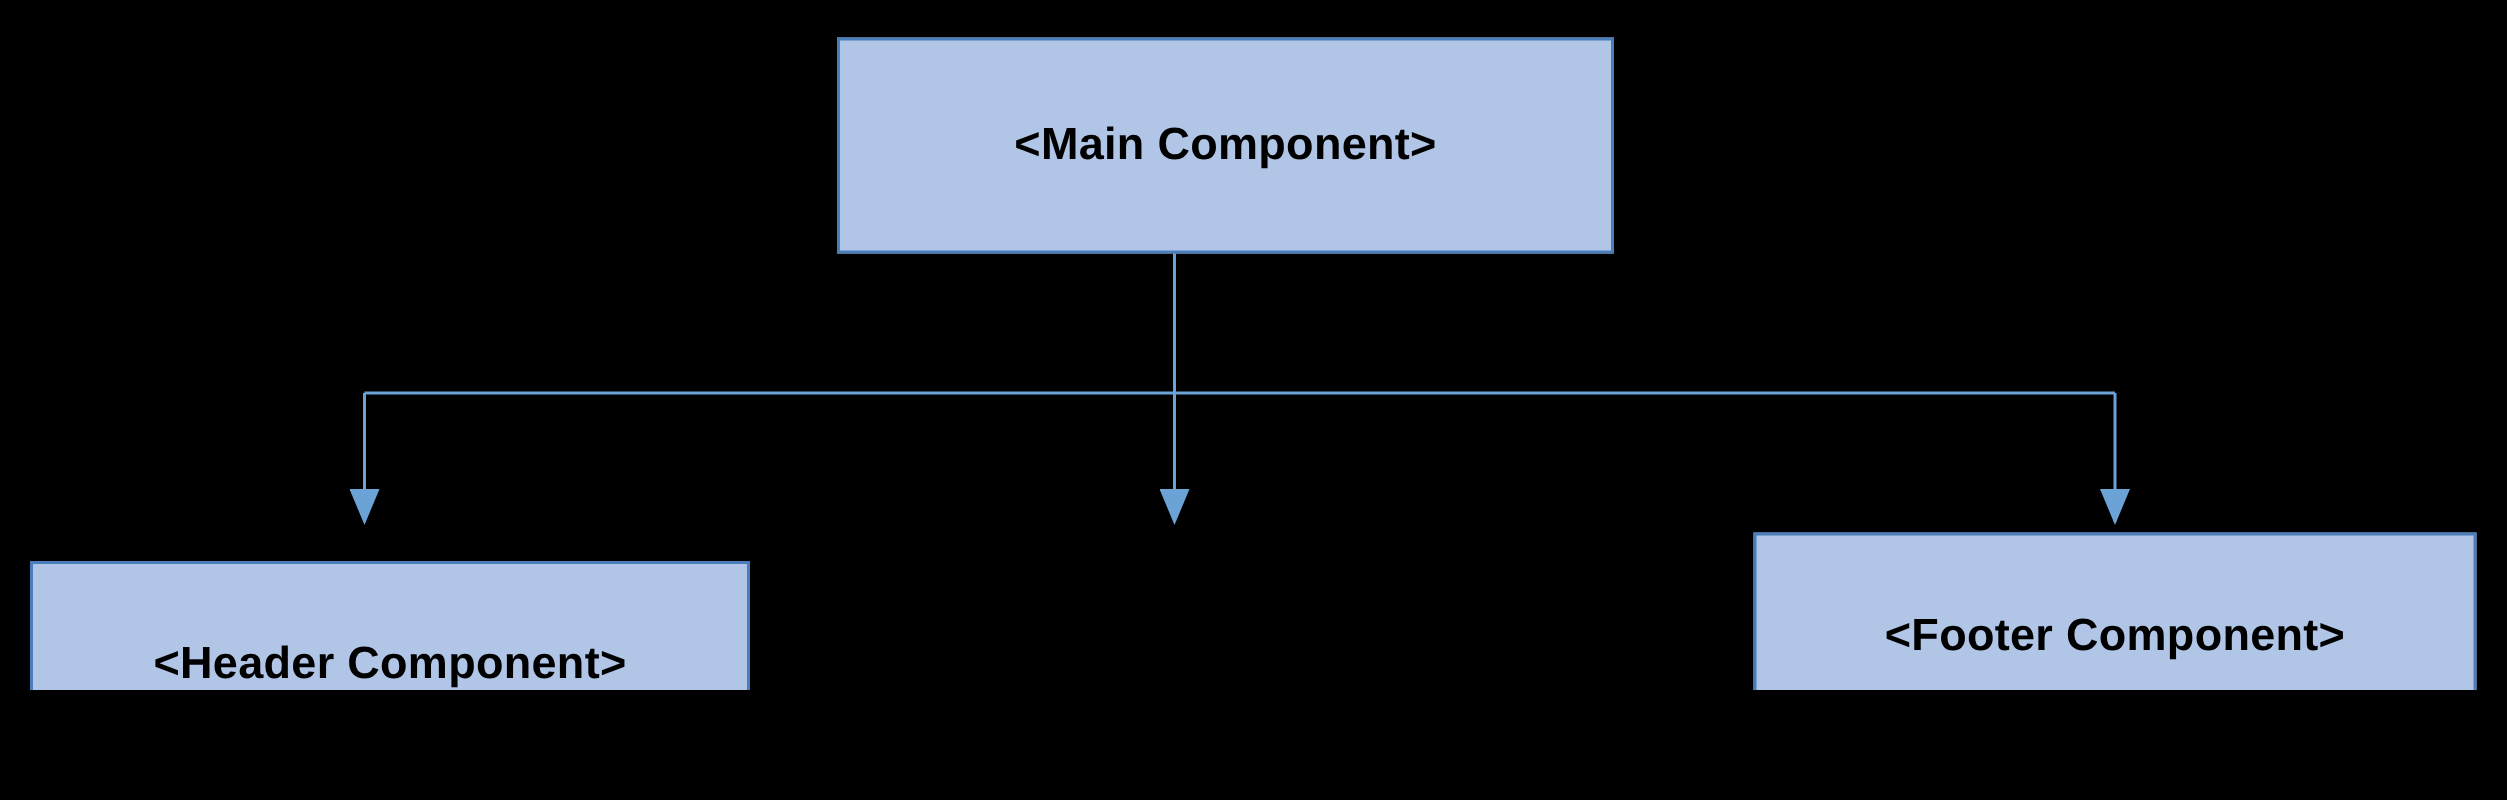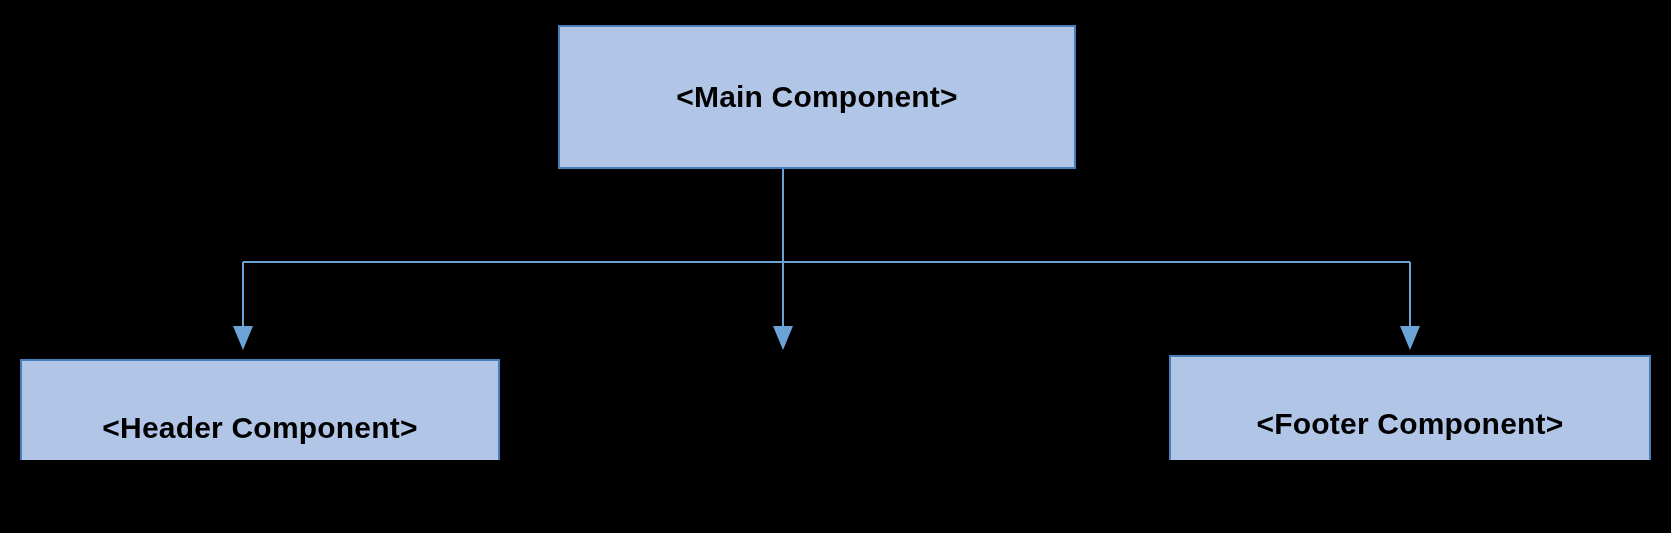--- a/index.html
+++ b/index.html
@@ -45,21 +45,21 @@
     text-align: center;
   }
   #node-main {
     left: 558px;
     top: 25px;
     width: 518px;
     height: 144px;
   }
   #node-header {
     left: 20px;
-    top: 359px;
+    top: 374px;
     width: 480px;
     height: 138px;
   }
   #node-content {
     left: 593px;
     top: 355px;
     width: 483px;
     height: 138px;
   }
   #node-footer {

